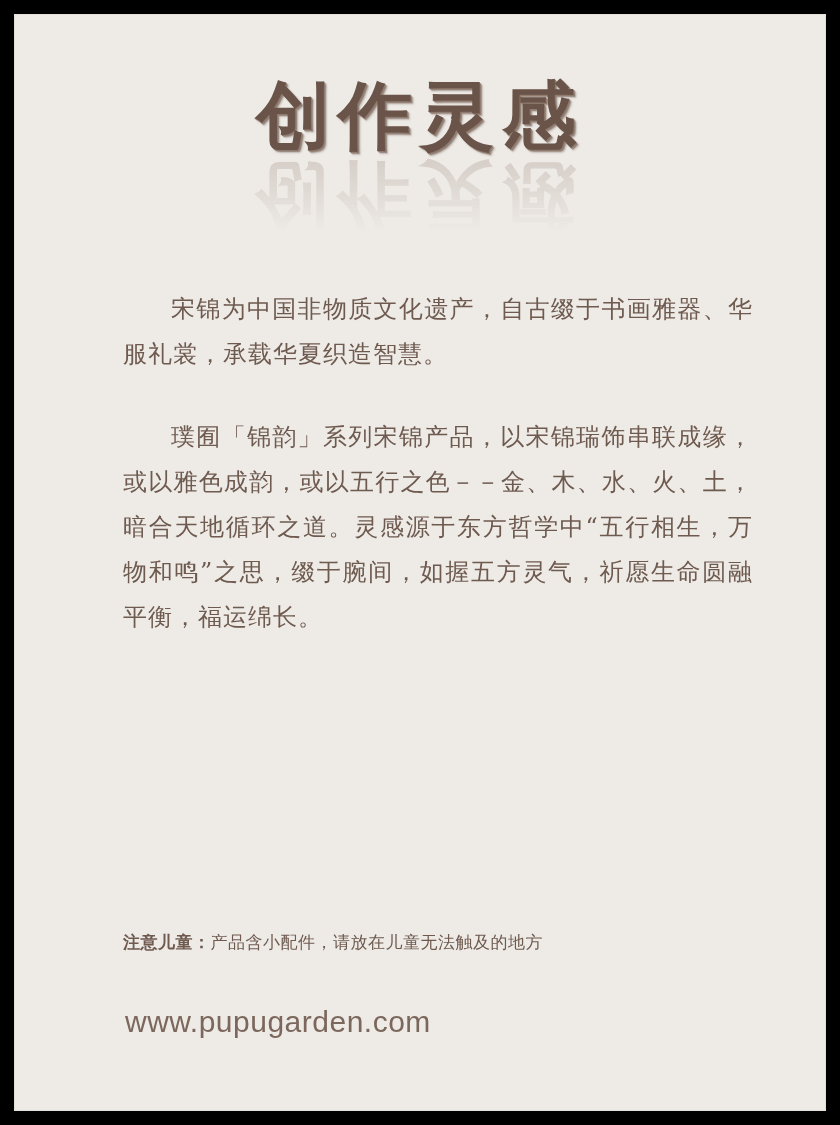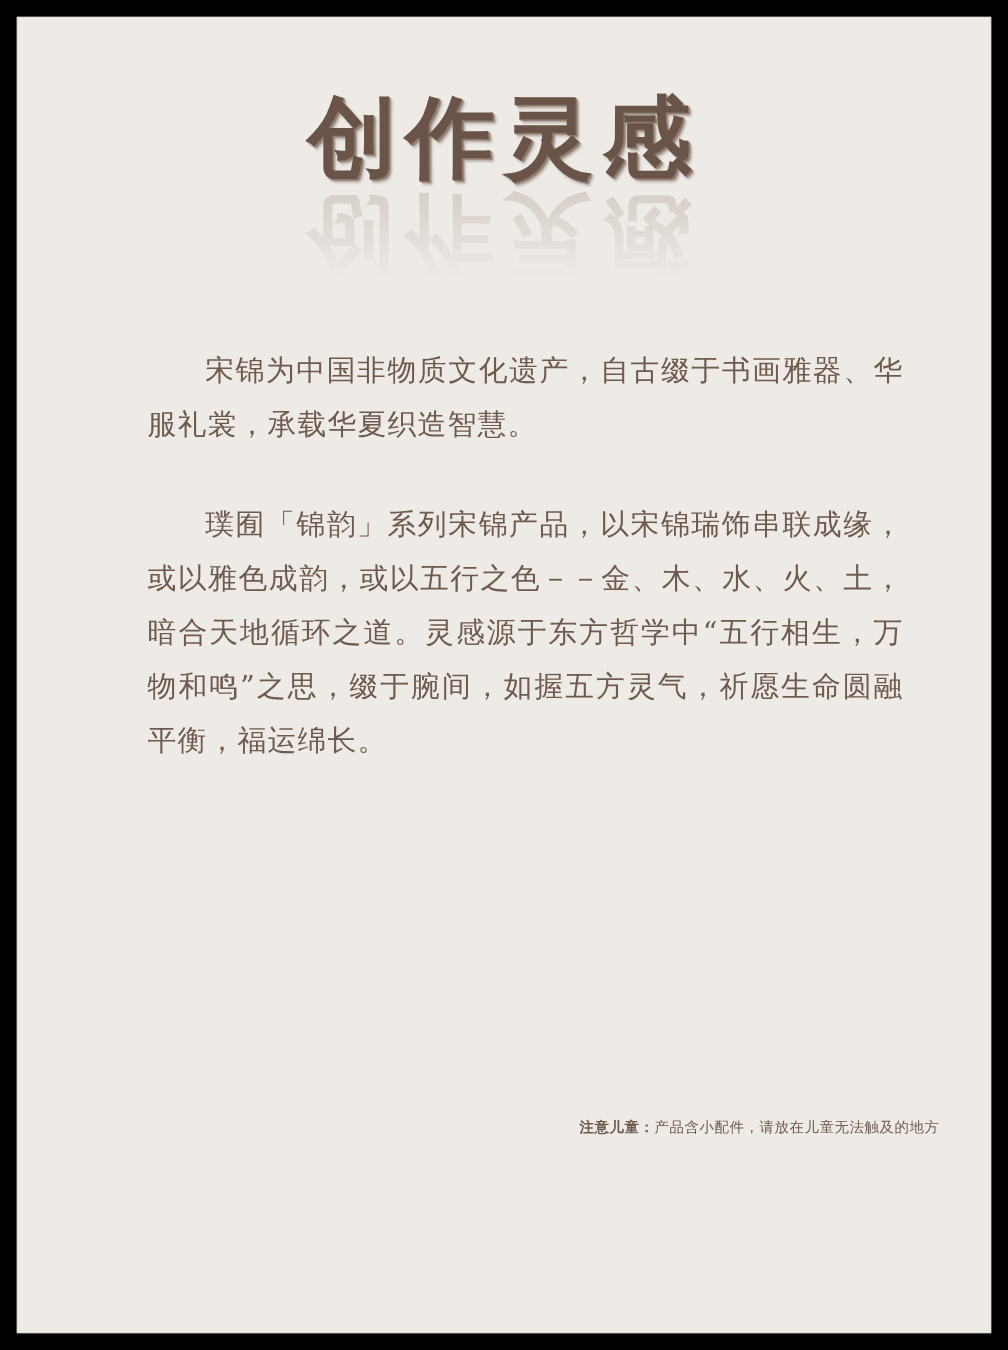--- a/index.html
+++ b/index.html
@@ -90,24 +90,23 @@
     margin-bottom: 0;
   }
 
   
   .warning {
     position: absolute;
     left: 108px;
     top: 916px;
     width: 660px;
     font-family: Liberation Serif, serif;
-    font-size: 12px;
+    font-size: 17px;
     letter-spacing: 0.5px;
     color: #6e5a4f;
-    text-align: right;
   }
   .warning-strong {
     font-weight: 700;
   }
   .site {
     position: absolute;
     left: 110px;
     top: 990px;
     font-family: "Liberation Sans", "DejaVu Sans", sans-serif;
     font-size: 30px;
@@ -128,15 +127,16 @@
 
     <div class="body-copy">
       <p class="para">宋锦为中国非物质文化遗产，自古缀于书画雅器、华服礼裳，承载华夏织造智慧。</p>
       <p class="para">璞囿「锦韵」系列宋锦产品，以宋锦瑞饰串联成缘，或以雅色成韵，或以五行之色－－金、木、水、火、土，暗合天地循环之道。灵感源于东方哲学中“五行相生，万物和鸣”之思，缀于腕间，如握五方灵气，祈愿生命圆融平衡，福运绵长。</p>
     </div>
 
     <div class="warning">
       <span class="warning-strong">注意儿童：</span><span>产品含小配件，请放在儿童无法触及的地方</span>
     </div>
 
+    <div class="site">www.pupugarden.com</div>
 
   </div>
 </div>
 
 </body></html>

